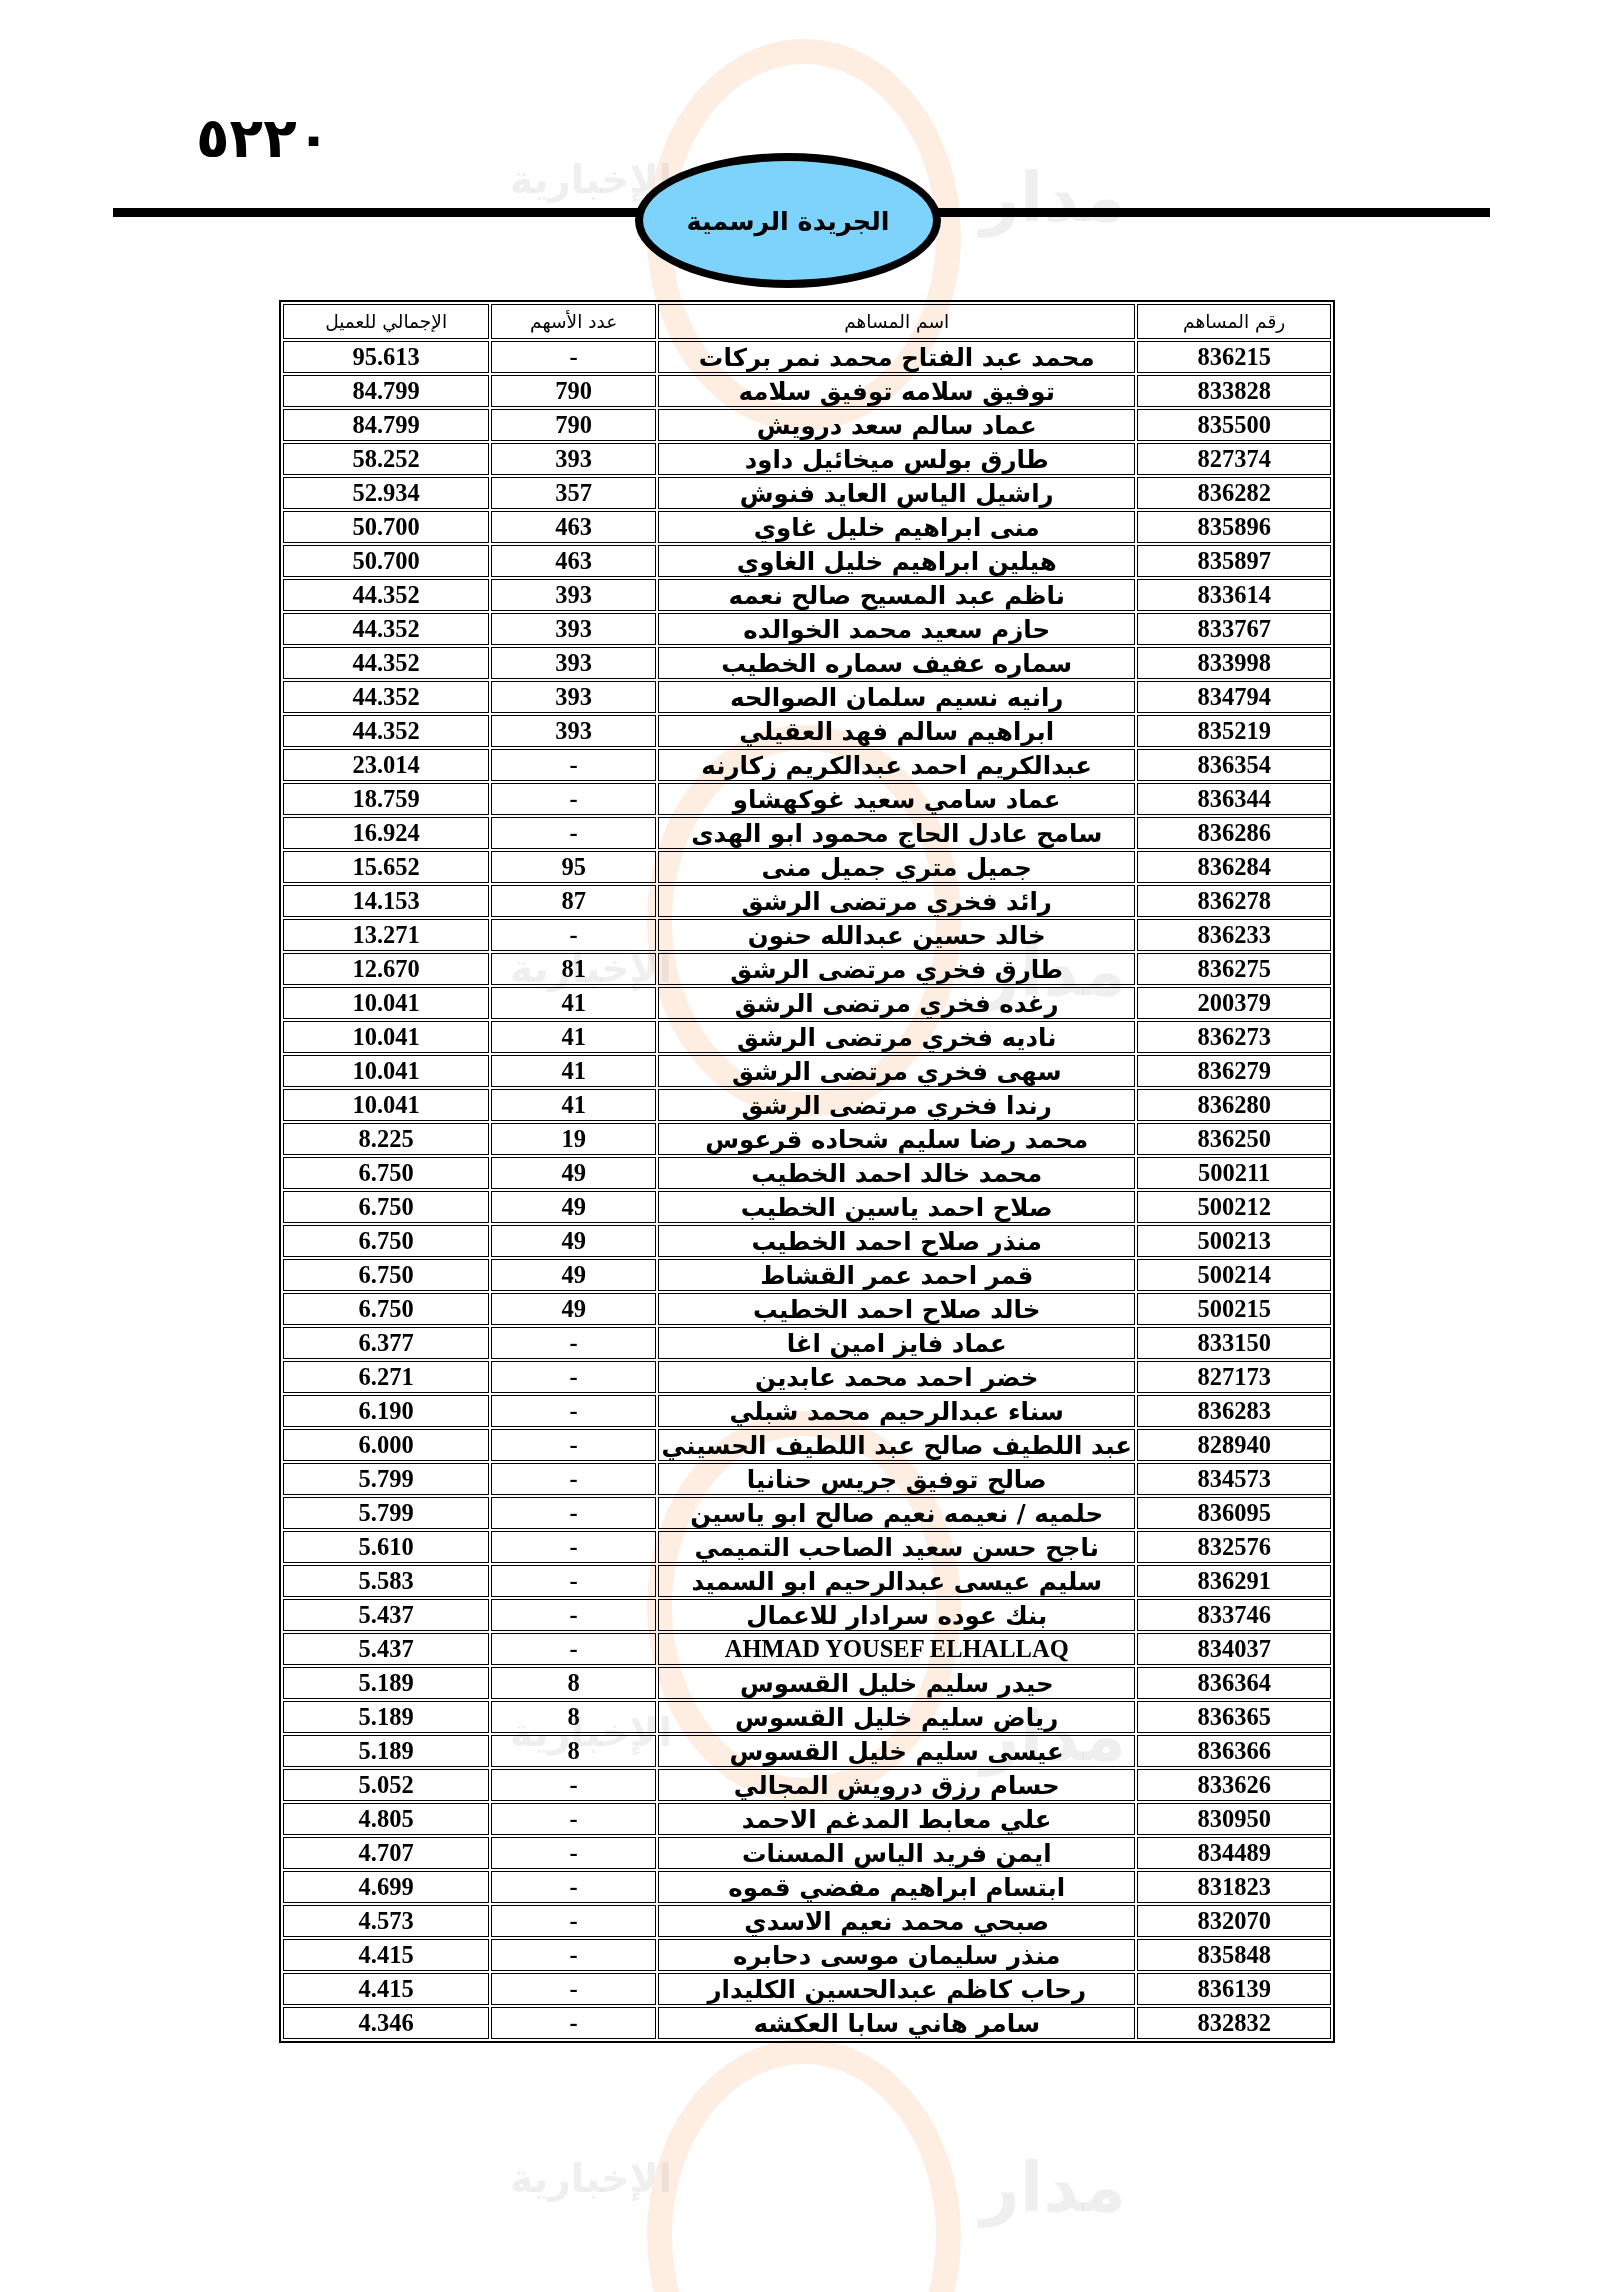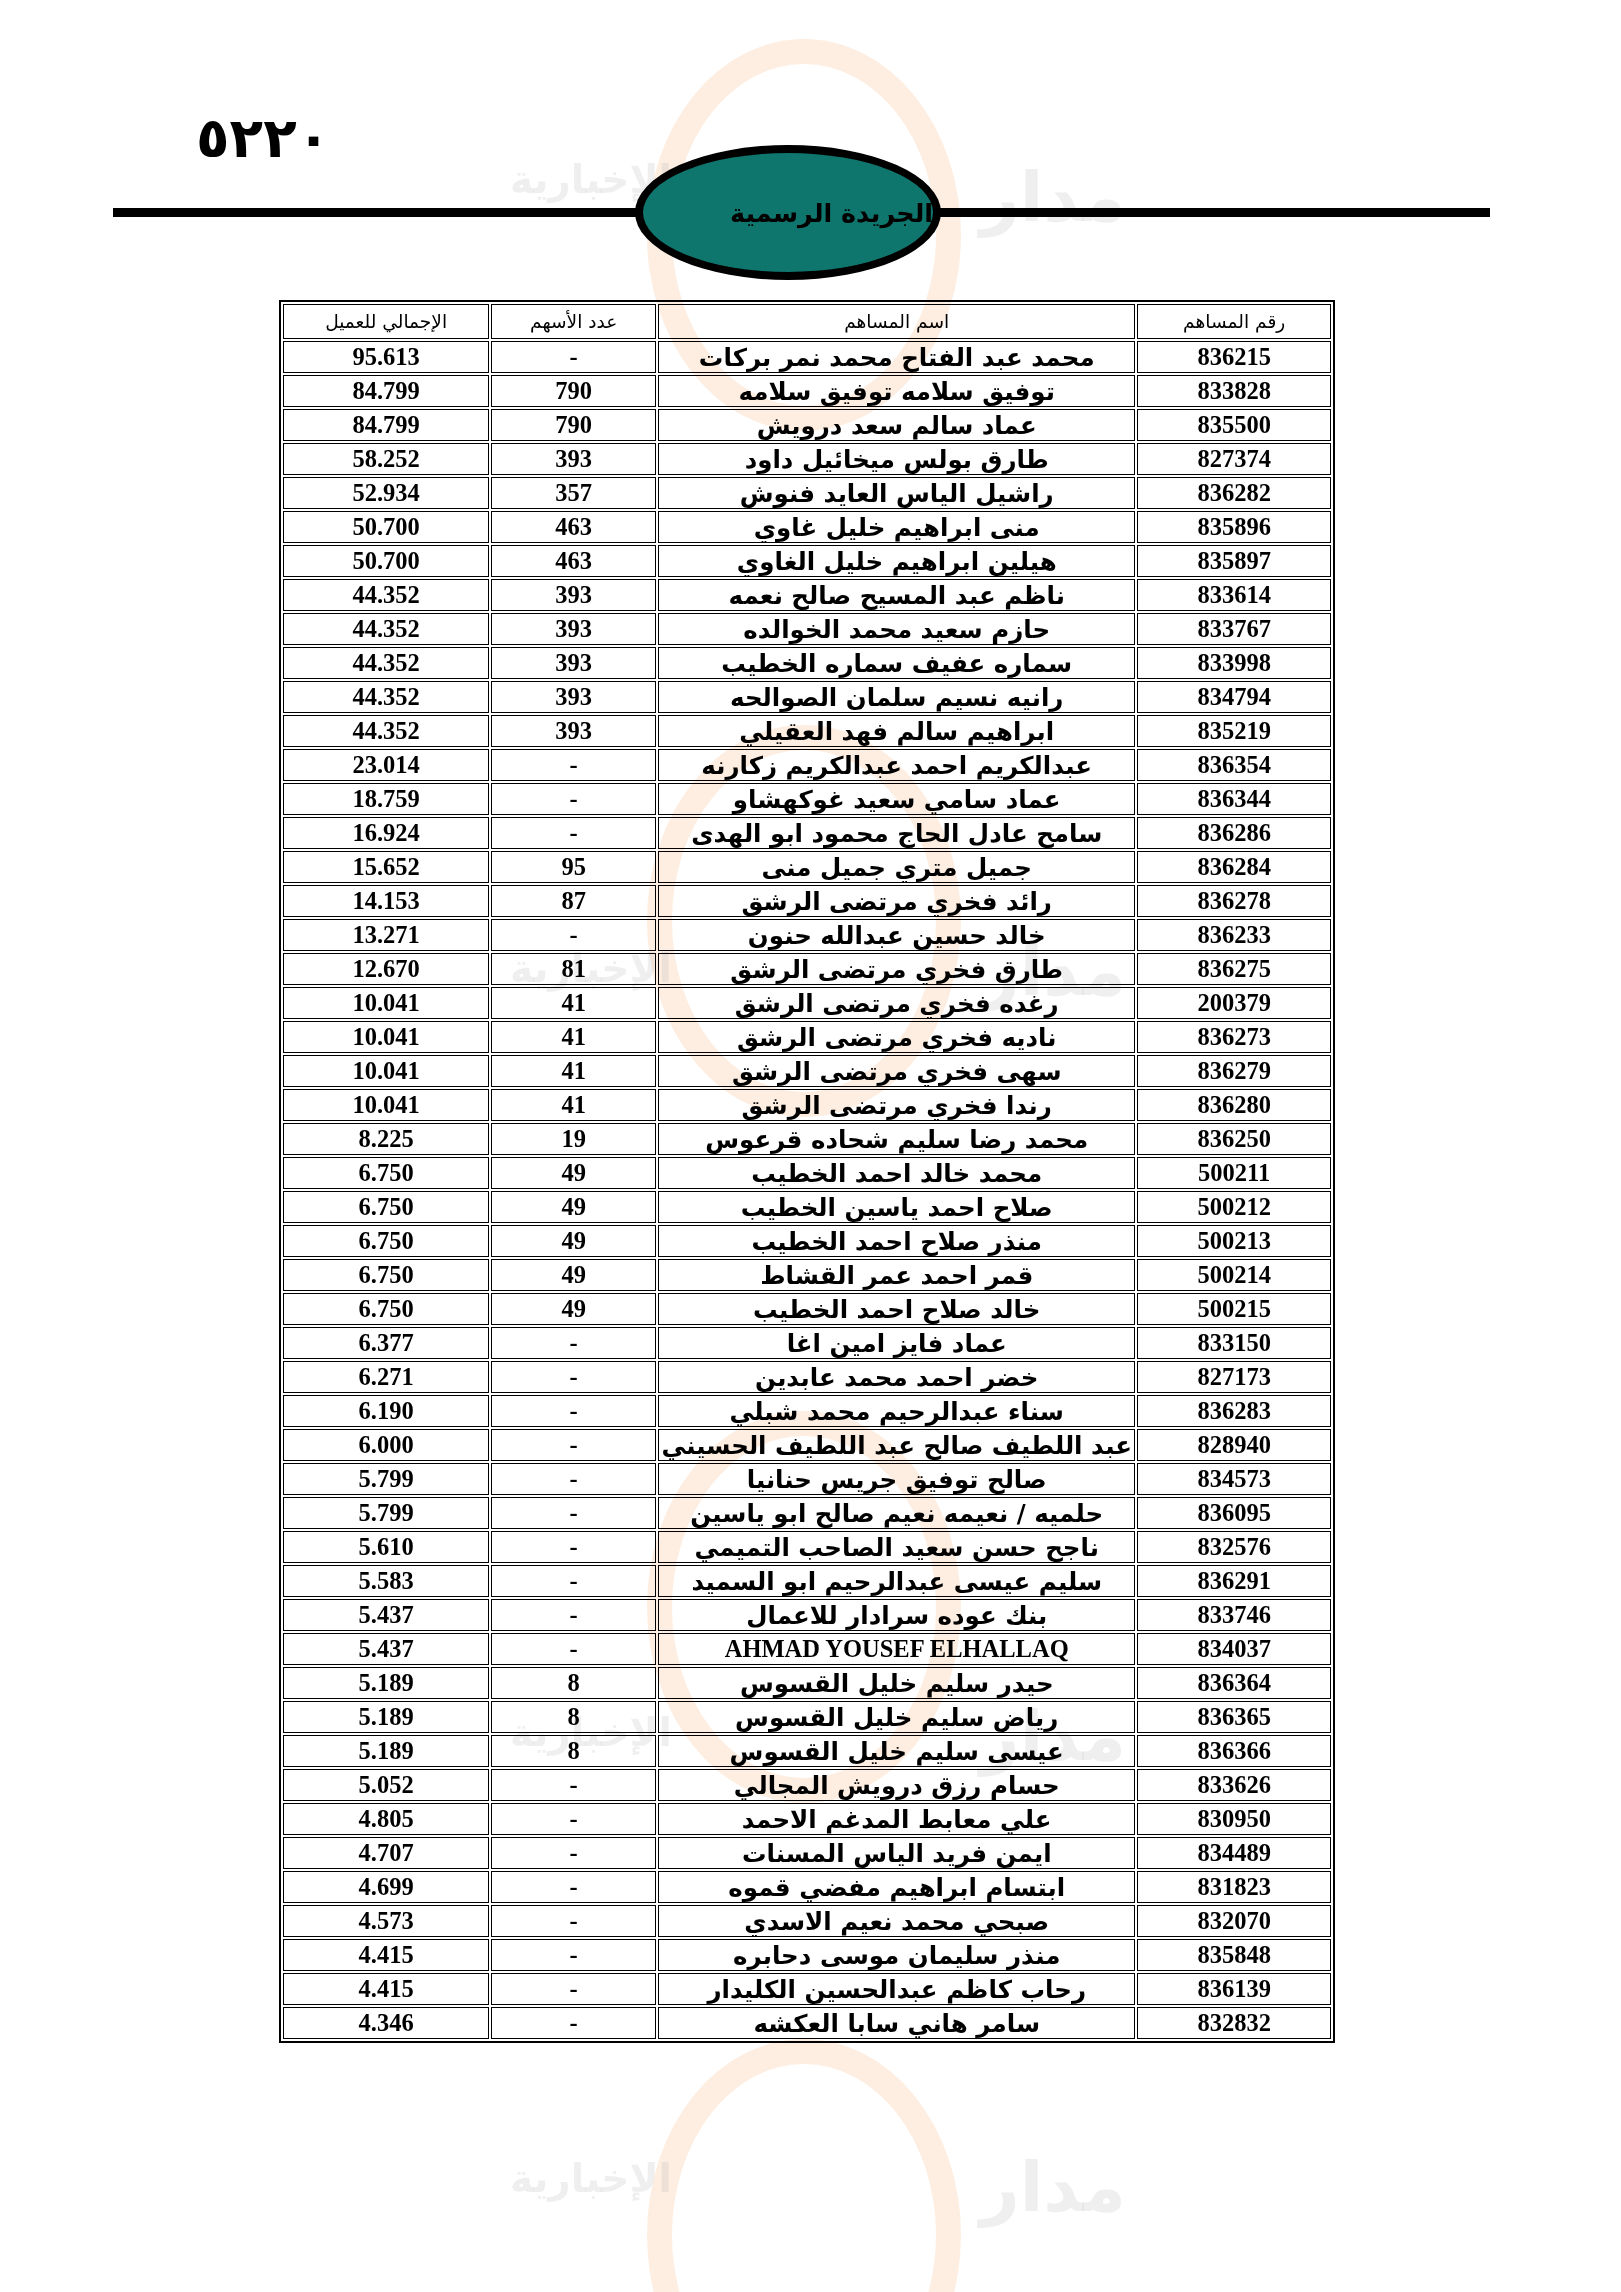--- a/index.html
+++ b/index.html
@@ -16,23 +16,23 @@
   .wm-text {
     font-family: "DejaVu Sans", sans-serif; font-weight: bold;
     color: rgba(180,180,180,0.22); font-size: 69px;
   }
   .page-number {
     position: absolute; left: 196px; top: 106px; font-size: 55px; font-weight: bold;
     font-family: "DejaVu Sans", sans-serif; letter-spacing: 2px; direction: ltr;
   }
   .header-rule { position: absolute; left: 113px; top: 208px; width: 1377px; height: 8.8px; background: #000; }
   .header-oval {
-    position: absolute; left: 635px; top: 145px; width: 306px; height: 135px;
-    border: 8.8px solid #000; border-radius: 50%; background: #0f766e; box-sizing: border-box;
-    display: flex; align-items: center; justify-content: flex-end;
+    position: absolute; left: 635px; top: 153px; width: 306px; height: 135px;
+    border: 8.8px solid #000; border-radius: 50%; background: #7dd3fc; box-sizing: border-box;
+    display: flex; align-items: center; justify-content: center;
   }
   .header-title { font-family: "DejaVu Sans", sans-serif; font-weight: bold; font-size: 25.5px; direction: rtl; }
   table.shareholders {
     position: absolute; left: 279px; top: 300px; width: 1056px;
     border-collapse: separate; border-spacing: 2px; border: 2px solid #000;
     direction: rtl; background: transparent;
   }
   table.shareholders th, table.shareholders td {
     border: 1.5px solid #000; text-align: center; padding: 0; height: 32px; box-sizing: border-box;
   }

